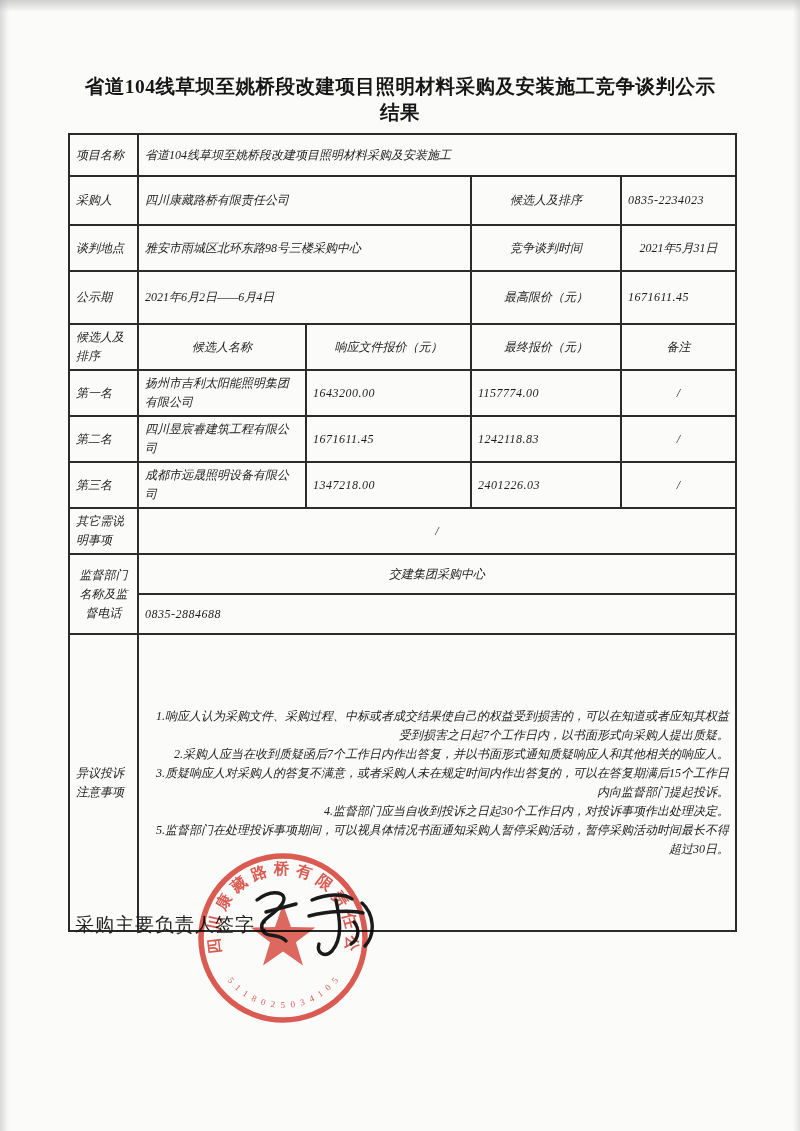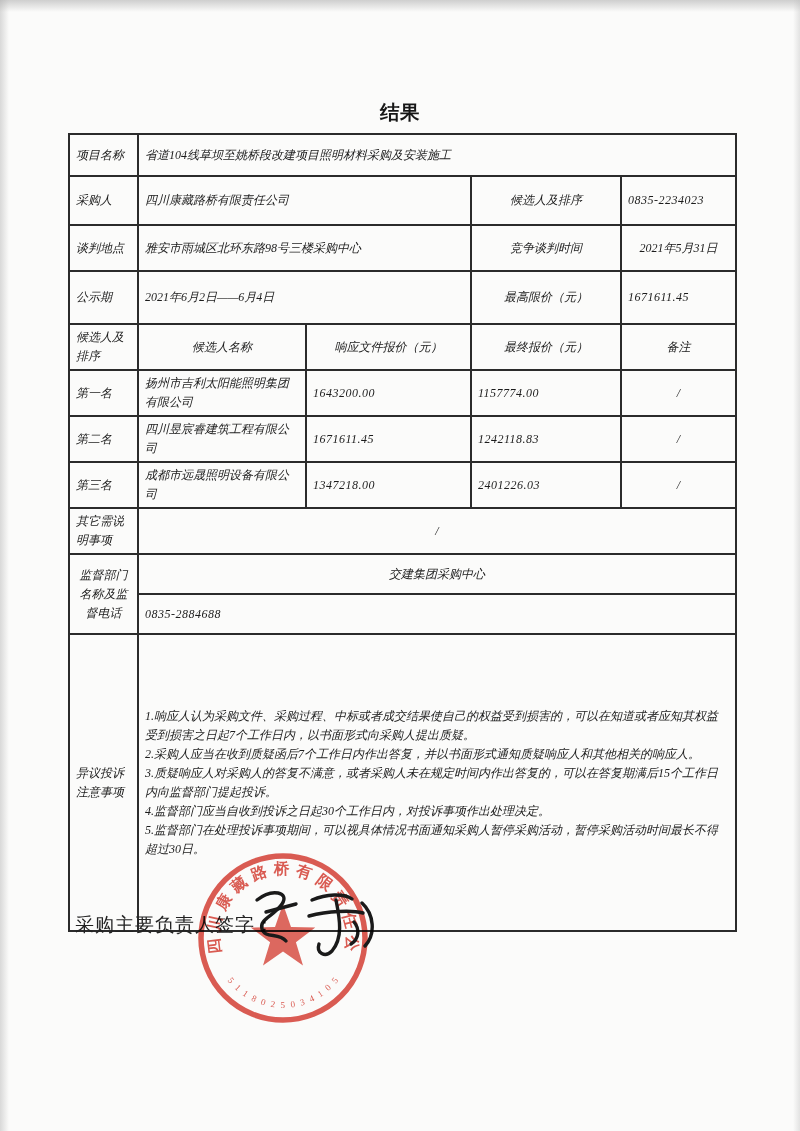--- a/index.html
+++ b/index.html
@@ -35,21 +35,21 @@
     line-height:19px;
     overflow:hidden;
   }
   td.lbl{text-align:left;}
   td.val{text-align:left;padding-left:9px;margin-left:18px;}
   td.ctr{text-align:center;}
   td.num{letter-spacing:.5px;}
   tr.h42{height:42px} tr.h47{height:49px} tr.h46{height:46px} tr.h36{height:53px}
   tr.h44{height:44px} tr.h41{height:41px} tr.h38{height:38px} tr.h40{height:40px}
   tr.h297{height:297px}
-  td.longtext{padding:10px 12px;line-height:21.5px;text-align:left;}
+  td.longtext{padding:10px 12px;line-height:21.5px;text-align:right;}
   td.longtext p{margin:0;}
 
   .sign-label{
     position:absolute;top:912px;left:75px;
     font-size:19px;letter-spacing:1px;color:#222;
   }
 
   .seal-svg{
     position:absolute;top:840px;left:60px;width:420px;height:230px;
     mix-blend-mode:multiply;
@@ -59,21 +59,21 @@
   .sig-stroke{stroke:#1a1a1a;fill:none;stroke-linecap:round;stroke-linejoin:round;}
 </style>
 </head>
 <body>
 
 <div class="scan-edge-top"></div>
 <div class="scan-edge-left"></div>
 <div class="scan-edge-right"></div>
 
 <div class="title">
-  <br>
+  <span>省道104线草坝至姚桥段改建项目照明材料采购及安装施工竞争谈判公示</span><br>
   <span>结果</span>
 </div>
 
 <table class="doc">
   <colgroup>
     <col style="width:69px">
       <col style="width:168px">
       <col style="width:165px">
     <col style="width:150px">
       <col style="width:115px">

